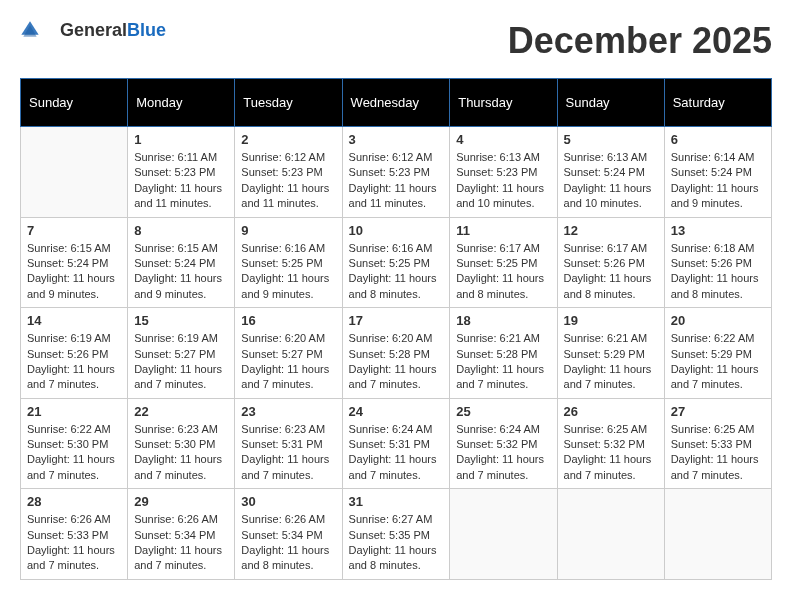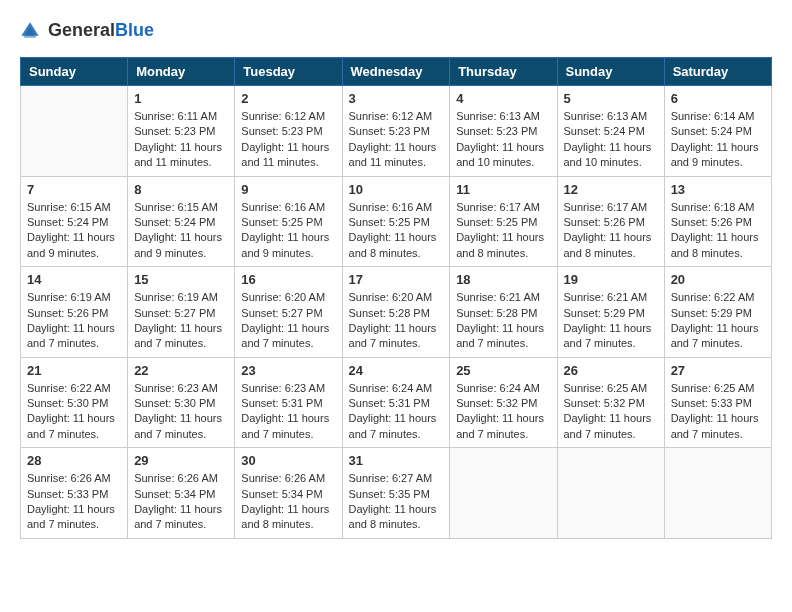--- a/index.html
+++ b/index.html
@@ -11,22 +11,22 @@
       padding: 20px;
     }
     .header {
       display: flex;
       justify-content: space-between;
       align-items: flex-start;
       margin-bottom: 16px;
     }
     .logo {
       display: flex;
-      align-items: flex-end;
-      gap: 8px;
+      align-items: flex-start;
+      gap: 20px;
     }
     .logo-text-general {
       font-size: 18px;
       font-weight: bold;
       color: #333;
     }
     .logo-text-blue {
       font-size: 18px;
       font-weight: bold;
       color: #1a6bbf;
@@ -46,26 +46,26 @@
     .location-title {
       font-size: 16px;
       color: #555;
     }
     .calendar {
       width: 100%;
       border-collapse: collapse;
       border: 1px solid #ccc;
     }
     .calendar th {
-      background-color: #0c4a6e;
+      background-color: #000000;
       color: #fff;
       text-align: left;
-      padding: 6px 8px;
+      padding: 16px 8px;
       font-size: 13px;
-      font-weight: bold;
+      font-weight: normal;
       border: 1px solid #2d6aaa;
     }
     .calendar td {
       border: 1px solid #ccc;
       vertical-align: top;
       padding: 5px 6px;
       font-size: 11px;
       color: #333;
       width: 108px;
       min-height: 80px;
@@ -93,20 +93,21 @@
   <div class="logo">
     <svg class="logo-icon" viewBox="0 0 30 30" xmlns="http://www.w3.org/2000/svg">
       <polygon points="15,2 28,22 2,22" fill="#3a7abf"></polygon>
       <polygon points="15,8 25,25 5,25" fill="#1a5a9f" opacity="0.5"></polygon>
     </svg>
     <div>
       <span class="logo-text-general">General</span><span class="logo-text-blue">Blue</span>
     </div>
   </div>
   <div class="title-section">
+    <div class="month-title">December 2025</div>
   </div>
 </div>
 
 <table class="calendar">
   <thead>
     <tr>
       <th>Sunday</th>
       <th>Monday</th>
       <th>Tuesday</th>
       <th>Wednesday</th>

